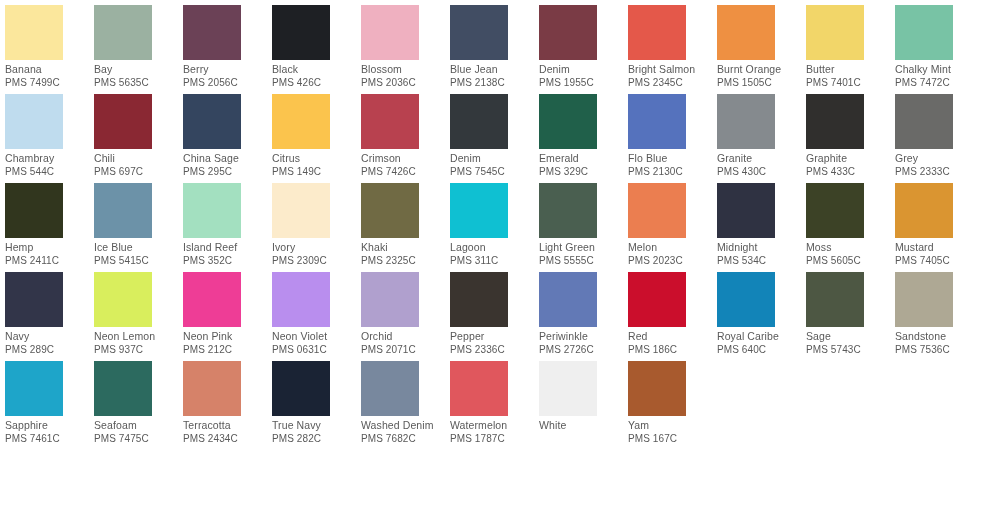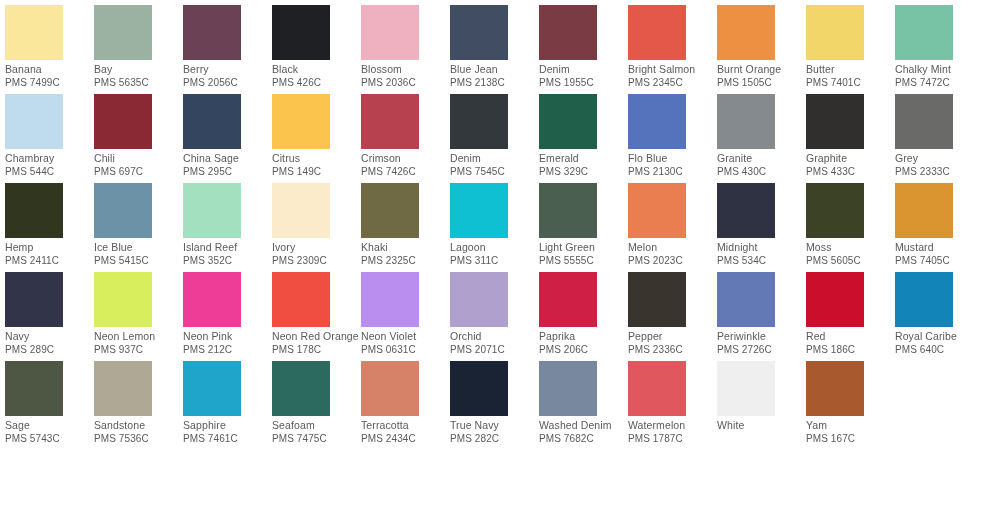--- a/index.html
+++ b/index.html
@@ -224,40 +224,30 @@
       <span class="swatch-chip" style="background: rgb(217, 238, 93);"></span>
       <div class="swatch-name">Neon Lemon</div>
       <div class="swatch-code">PMS 937C</div>
     </div>
     <div class="swatch-cell">
       <span class="swatch-chip" style="background: rgb(238, 61, 150);"></span>
       <div class="swatch-name">Neon Pink</div>
       <div class="swatch-code">PMS 212C</div>
     </div>
     <div class="swatch-cell">
-      <span class="swatch-chip" style="background: rgb(240, 78, 65);"></span>
-      <div class="swatch-name">Neon Red Orange</div>
-      <div class="swatch-code">PMS 178C</div>
-    </div>
-    <div class="swatch-cell">
       <span class="swatch-chip" style="background: rgb(185, 142, 238);"></span>
       <div class="swatch-name">Neon Violet</div>
       <div class="swatch-code">PMS 0631C</div>
     </div>
     <div class="swatch-cell">
       <span class="swatch-chip" style="background: rgb(176, 160, 206);"></span>
       <div class="swatch-name">Orchid</div>
       <div class="swatch-code">PMS 2071C</div>
     </div>
     <div class="swatch-cell">
-      <span class="swatch-chip" style="background: rgb(207, 31, 68);"></span>
-      <div class="swatch-name">Paprika</div>
-      <div class="swatch-code">PMS 206C</div>
-    </div>
-    <div class="swatch-cell">
       <span class="swatch-chip" style="background: rgb(58, 52, 47);"></span>
       <div class="swatch-name">Pepper</div>
       <div class="swatch-code">PMS 2336C</div>
     </div>
     <div class="swatch-cell">
       <span class="swatch-chip" style="background: rgb(98, 121, 182);"></span>
       <div class="swatch-name">Periwinkle</div>
       <div class="swatch-code">PMS 2726C</div>
     </div>
     <div class="swatch-cell">

